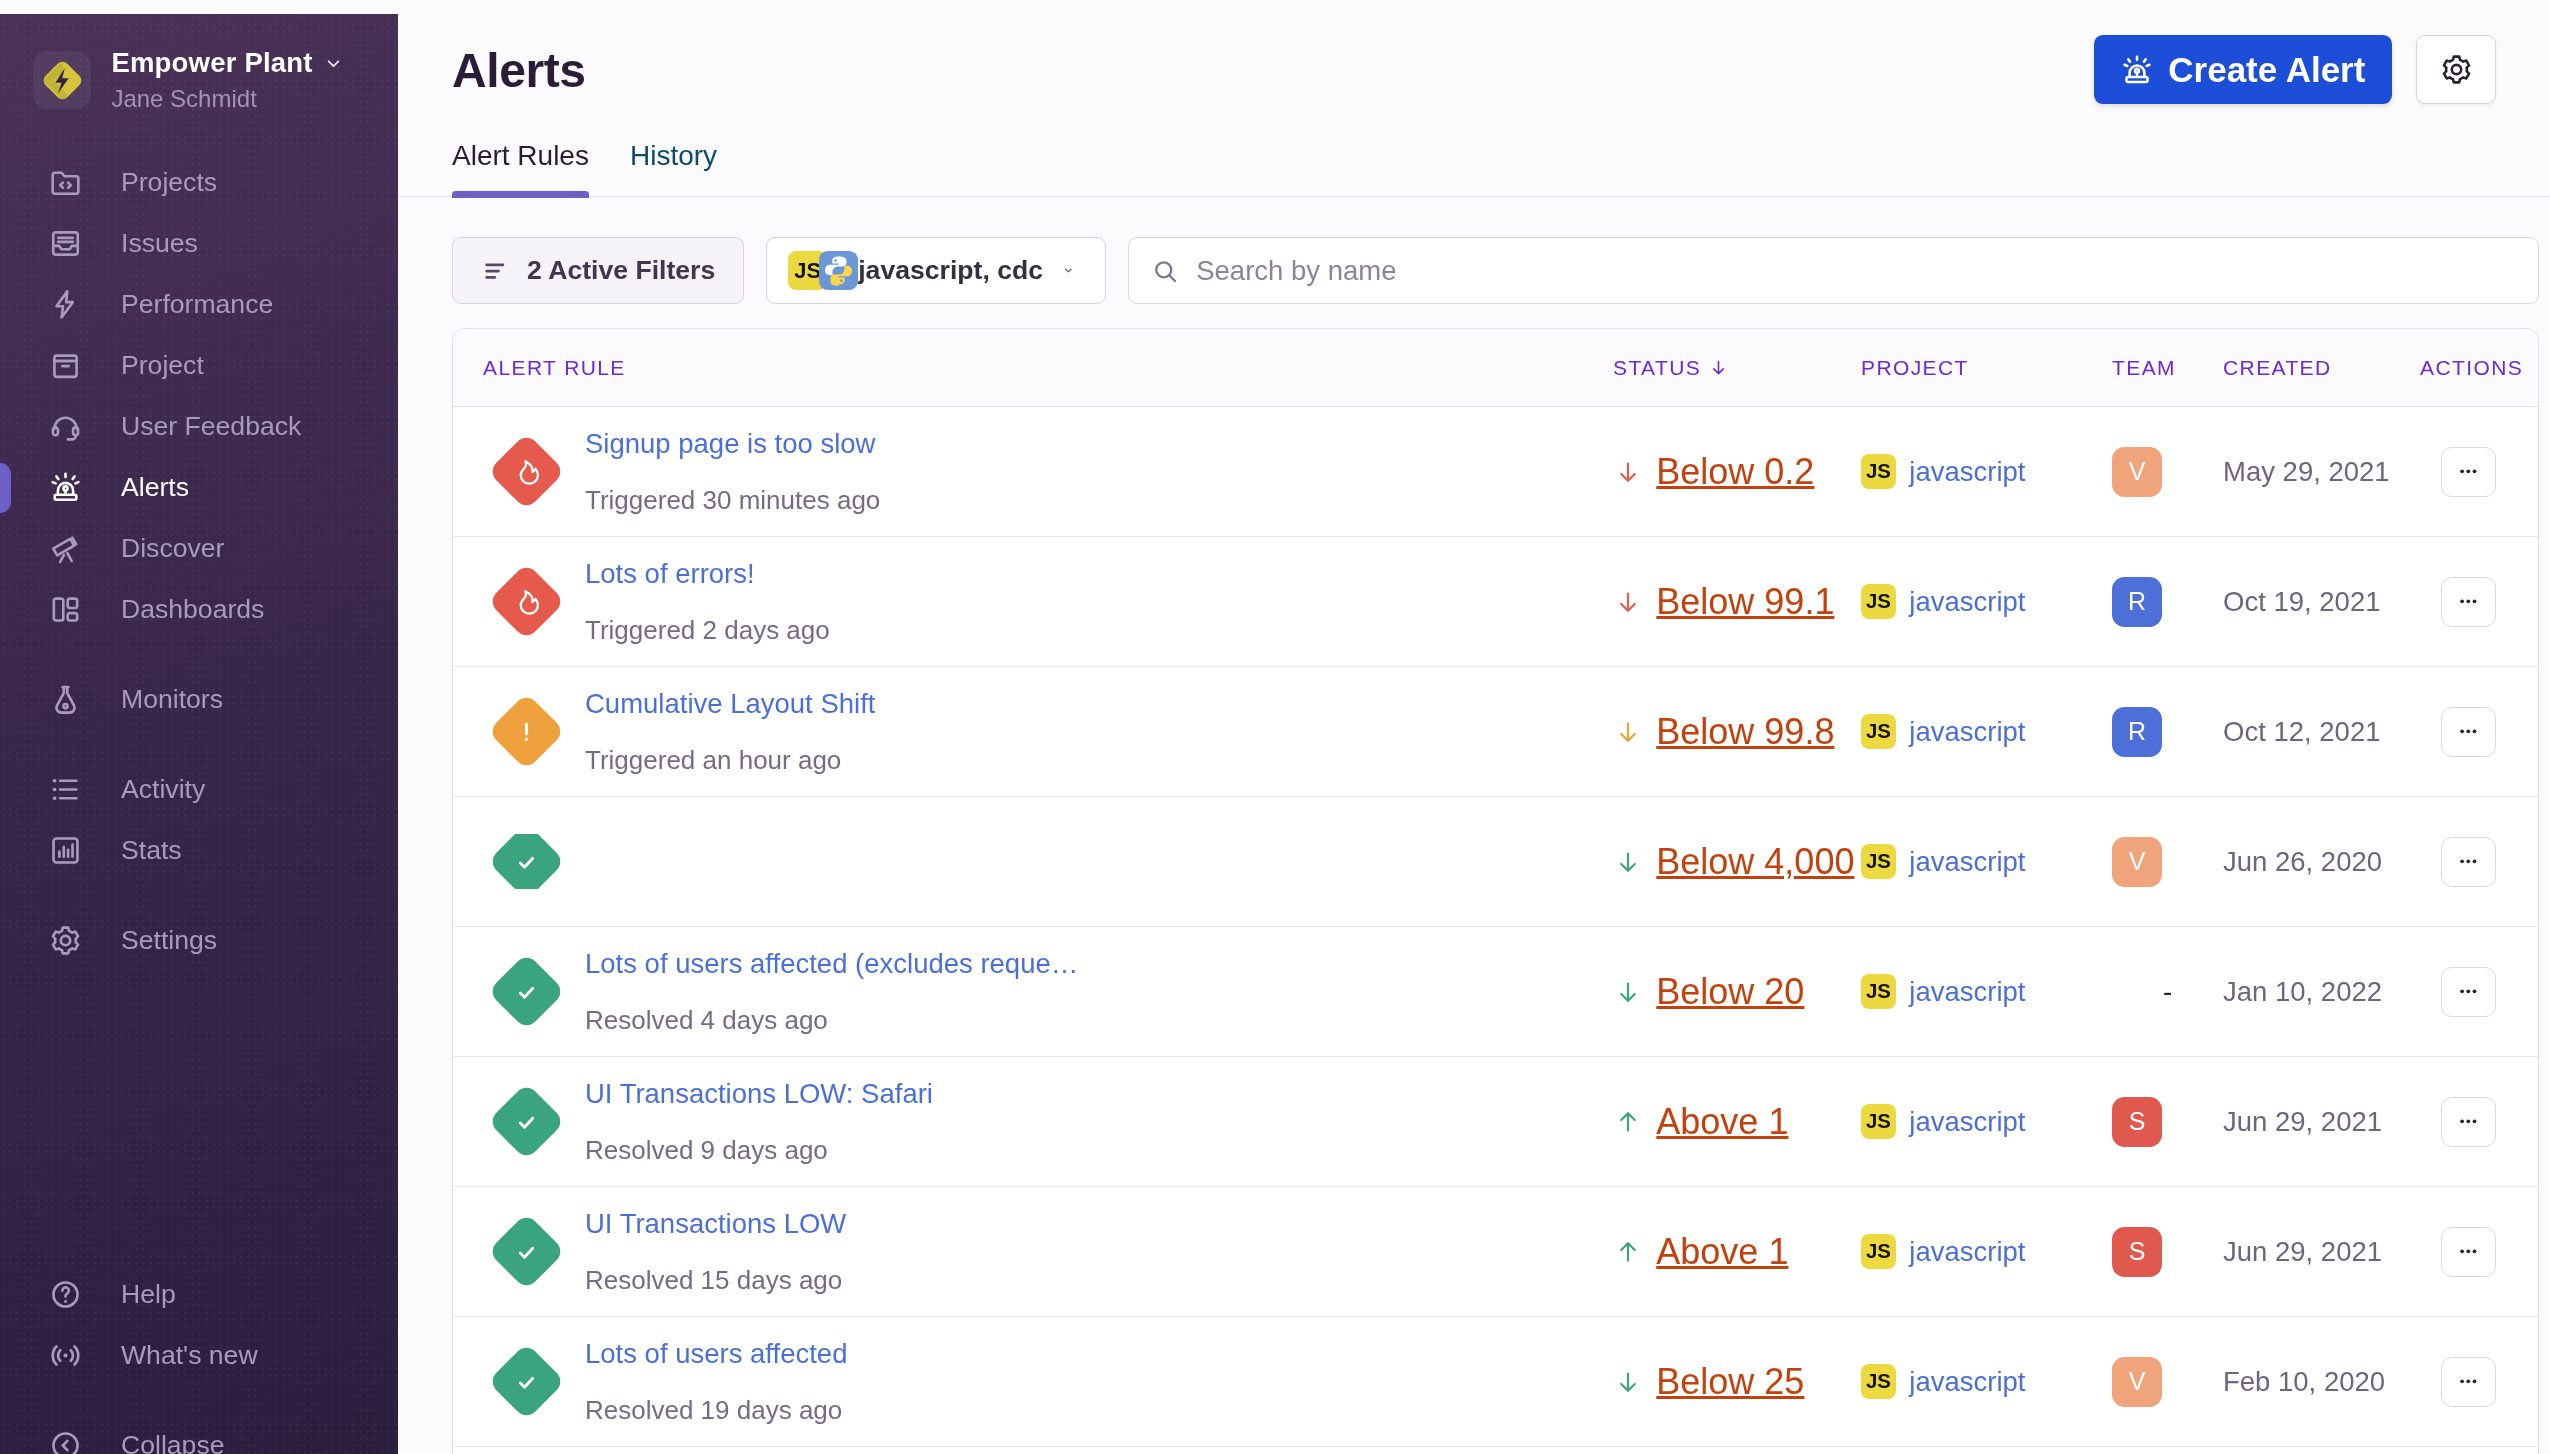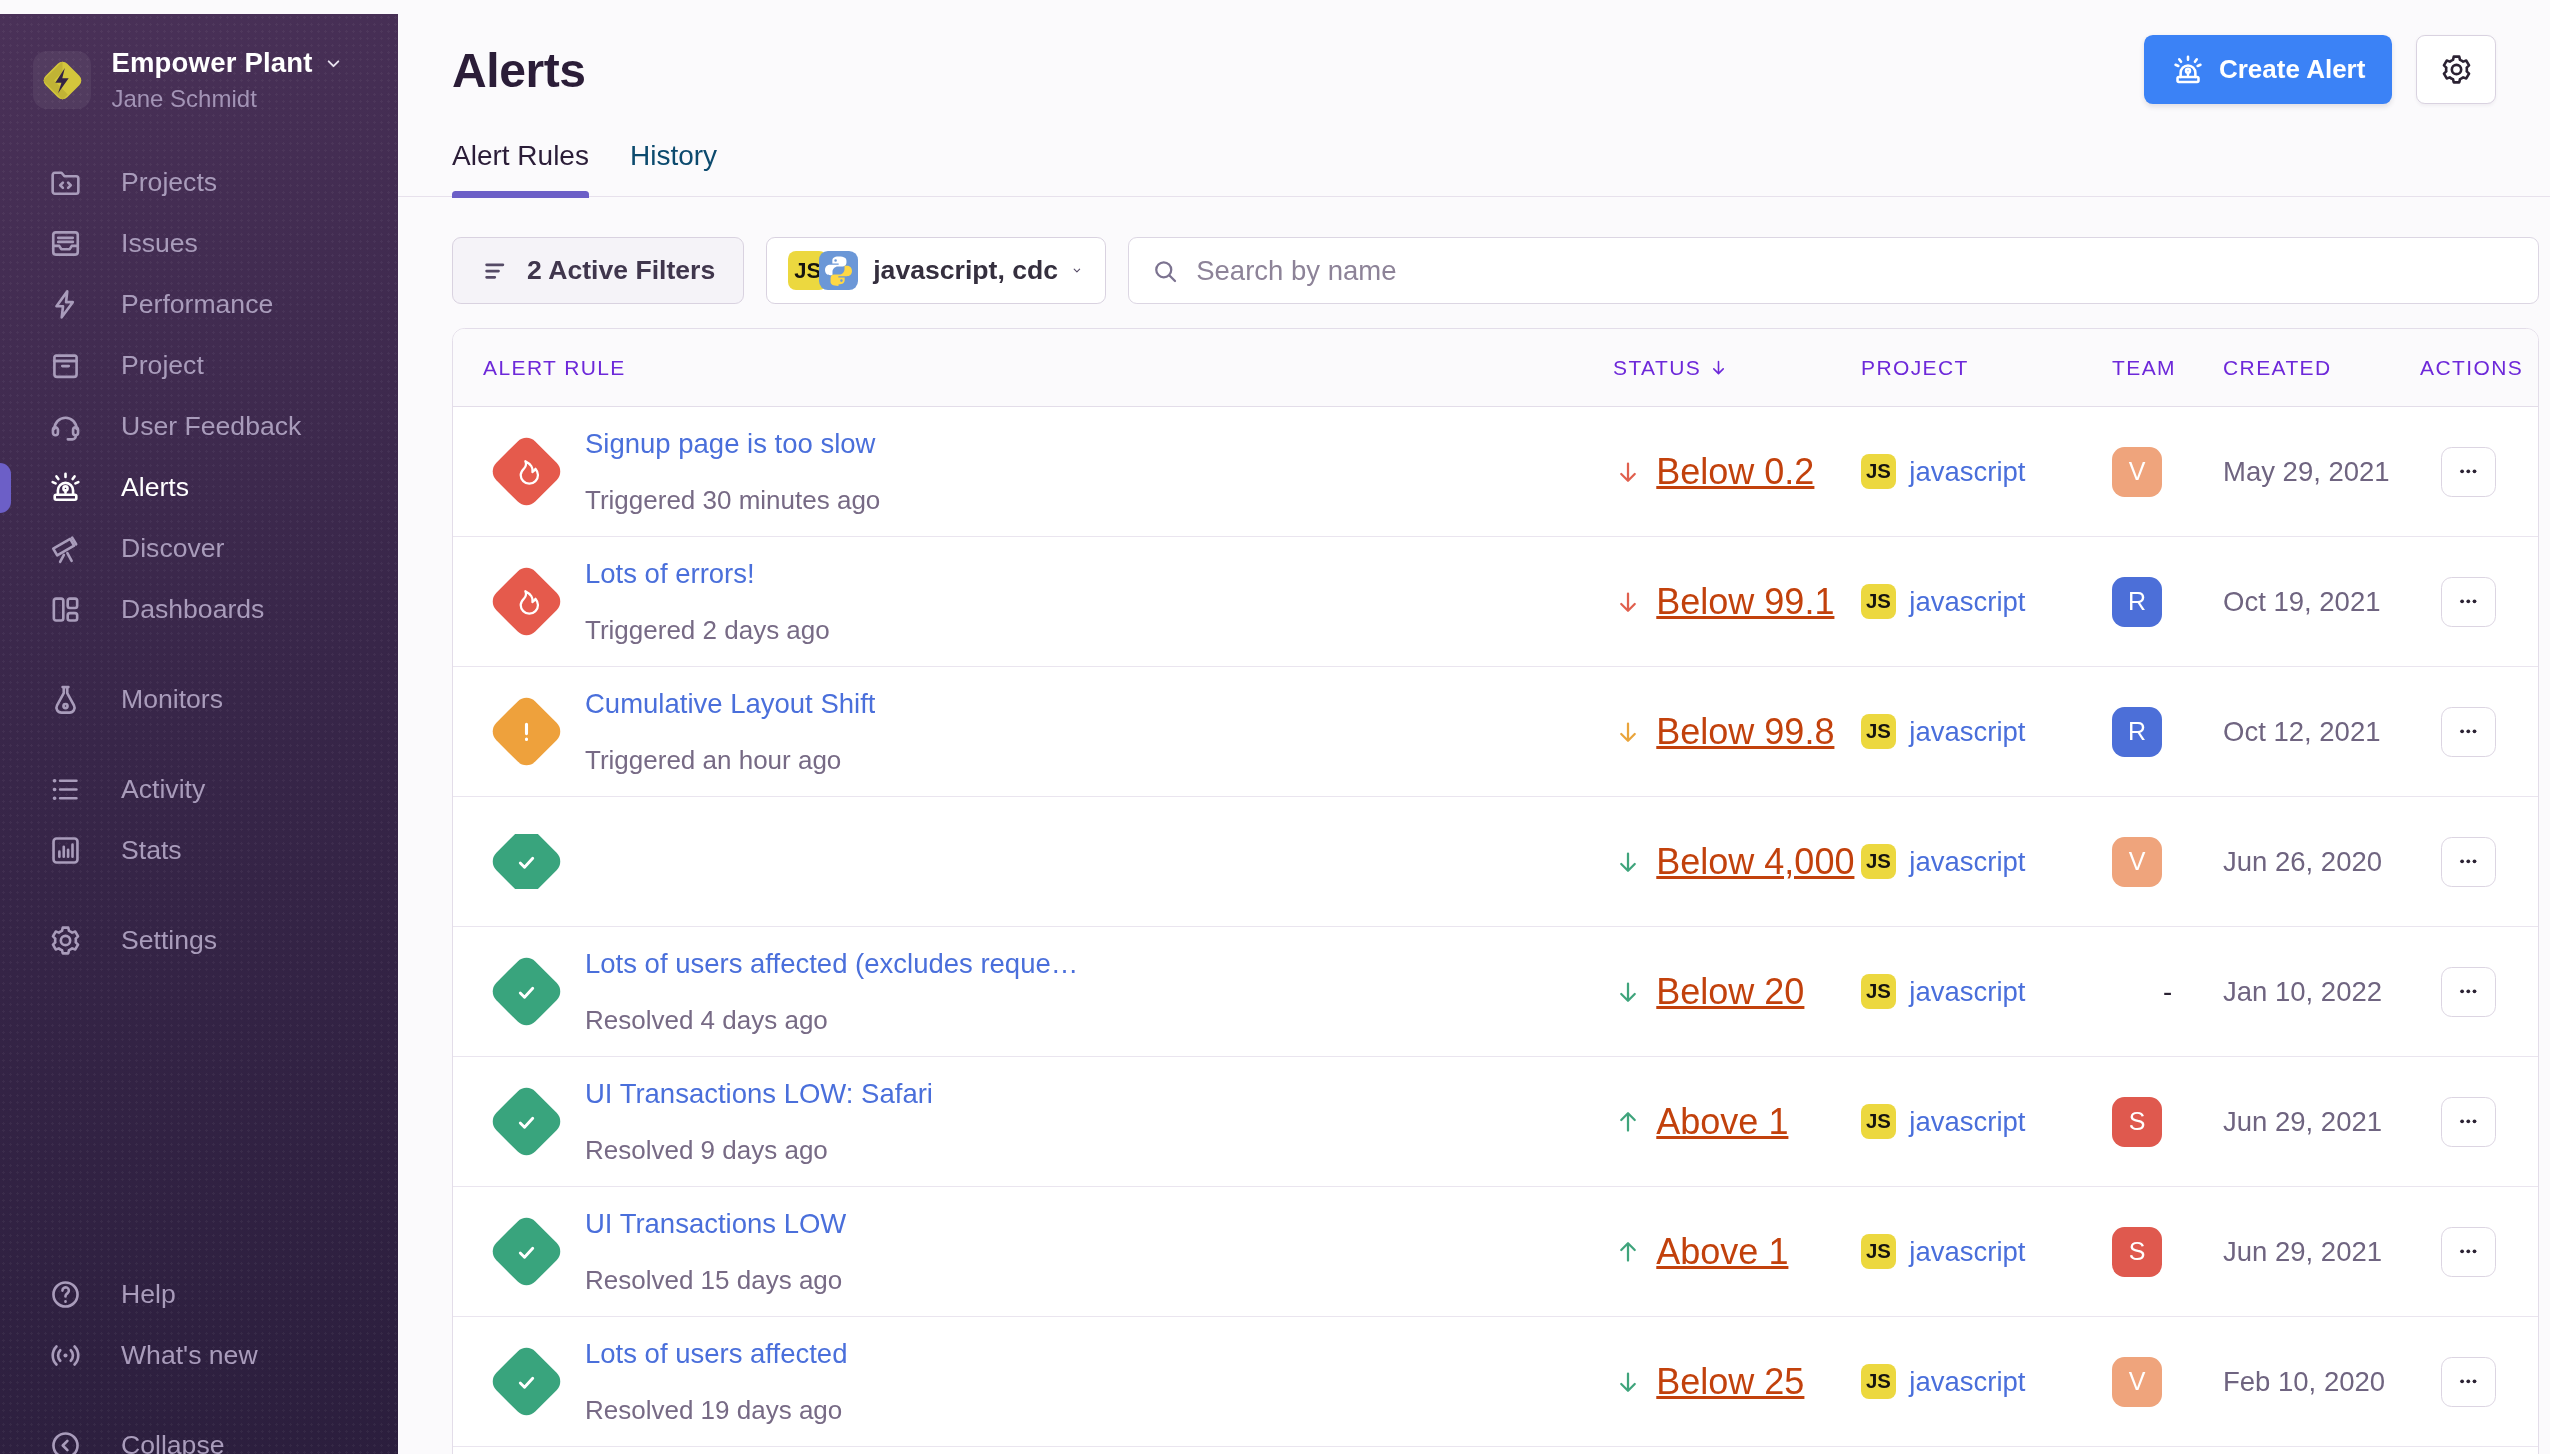--- a/index.html
+++ b/index.html
@@ -36,21 +36,21 @@
 
   svg.icon { fill:none; stroke:currentColor; stroke-width:1.8; stroke-linecap:round; stroke-linejoin:round; }
 
   
   .main { position:absolute; left:398px; top:0; right:0; bottom:0; background:#fbfafc; }
   .page-header { padding:42px 54px 0 54px; }
   .title-row { display:flex; align-items:flex-start; justify-content:space-between; }
   h1.page-title { font-size:48px; line-height:58px; font-weight:700; color:#2b1d38; letter-spacing:-0.4px; }
   .header-actions { display:flex; align-items:center; gap:24px; margin-top:-7px; }
   .btn-create { display:flex; align-items:center; gap:14px; height:69px; padding:0 26.6px;
-    background:#3b82f6; color:#fff; font-size:26px; font-weight:600; border:none; border-radius:8.9px;
+    background:#1d4ed8; color:#fff; font-size:35px; font-weight:600; border:none; border-radius:8.9px;
     cursor:pointer; box-shadow:0 2.7px 5.3px rgba(43,29,56,.12); font-family:inherit; }
   .btn-create .cicon { width:34px; height:34px; }
   .btn-gear { width:80px; height:69px; background:#fff; border:1.8px solid #d9d2e0; border-radius:8.9px;
     display:flex; align-items:center; justify-content:center; cursor:pointer; color:#2b2233;
     box-shadow:0 1.8px 3.5px rgba(43,29,56,.05); }
   .btn-gear svg { width:35px; height:35px; }
   .tabs { display:flex; gap:41px; margin:35px -54px 0 -54px; padding:0 54px;
     border-bottom:1.8px solid #e7e1ec; }
   .tab { position:relative; font-size:28px; line-height:34px; padding-bottom:23px;
     color:#0c4a6e; cursor:pointer; }
@@ -63,21 +63,21 @@
   .btn-filters { display:flex; align-items:center; gap:16px; height:67px; padding:0 28px;
     background:#f5f3f8; border:1.8px solid #d9d2e0; border-radius:8.9px; font-size:26.6px; font-weight:600;
     color:#40364d; cursor:pointer; font-family:inherit; }
   .btn-filters svg { width:30px; height:30px; color:#554a66; }
   .dd-project { display:flex; align-items:center; height:67px; width:340px; padding:0 21px;
     background:#fff; border:1.8px solid #d9d2e0; border-radius:8.9px; cursor:pointer; }
   .js-badge { display:flex; align-items:center; justify-content:center; background:#ecd83f; color:#161410;
     font-weight:700; border-radius:8px; }
   .dd-project .js-badge { width:39px; height:39px; font-size:22px; flex:0 0 auto; }
   .platform-python { width:39px; height:39px; margin-left:-8px; flex:0 0 auto; }
-  .dd-label { margin-left:15px; font-size:26.6px; font-weight:600; color:#352f3e; white-space:nowrap; }
+  .dd-label { font-size:26.6px; font-weight:600; color:#352f3e; white-space:nowrap; }
   .dd-chev { width:26.6px; height:26.6px; margin-left:12.4px; color:#554a66; }
   .search-box { flex:1; display:flex; align-items:center; height:67px; background:#fff;
     border:1.8px solid #dcd6e3; border-radius:8.9px; padding:0 21px; }
   .search-box svg { width:30px; height:30px; color:#7c7390; flex:0 0 auto; }
   .search-box input { flex:1; margin-left:16px; border:none; outline:none; background:transparent;
     font-size:27.5px; color:#2b2233; font-family:inherit; }
   .search-box input::placeholder { color:#8d8398; }
 
   
   .table { margin-top:24px; background:#fff; border:1.8px solid #e3dde9; border-radius:12.4px 12.4px 0 0;

